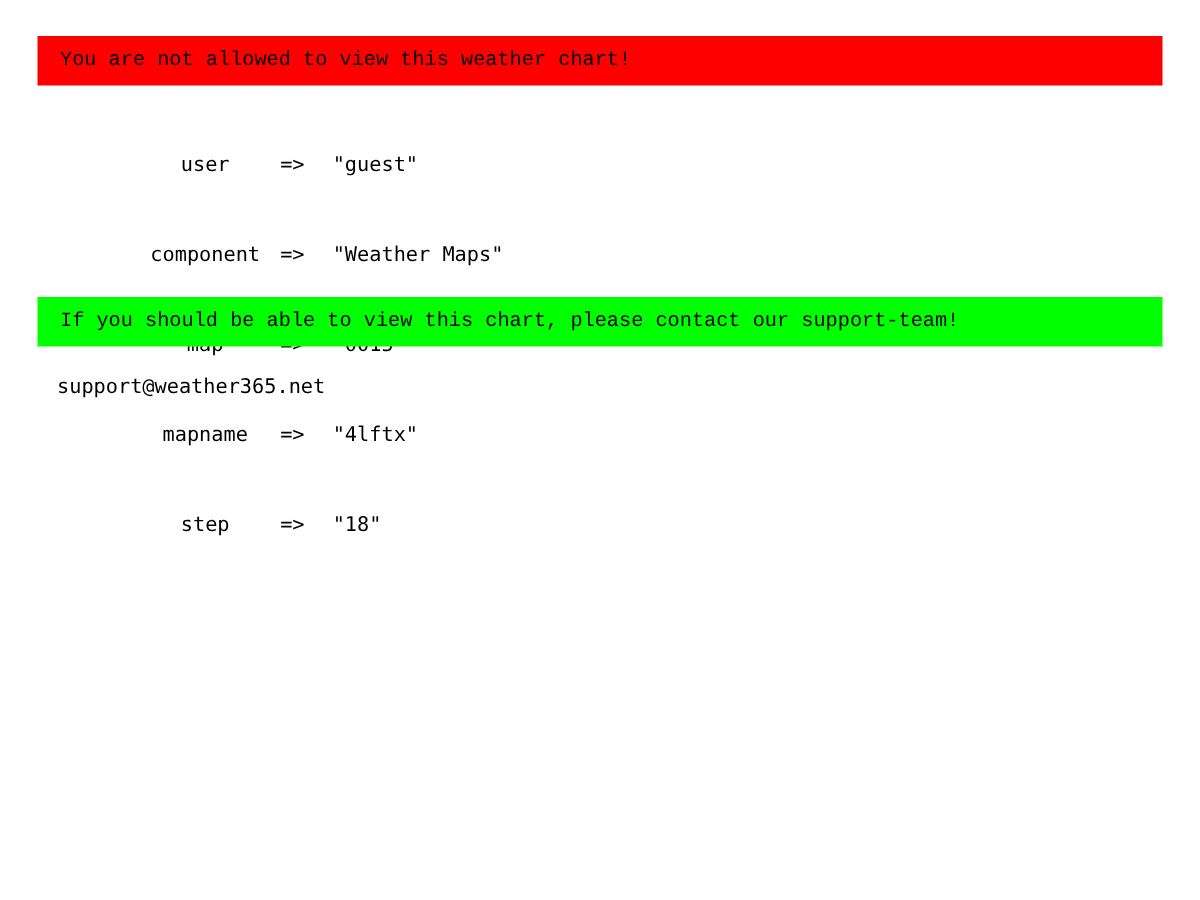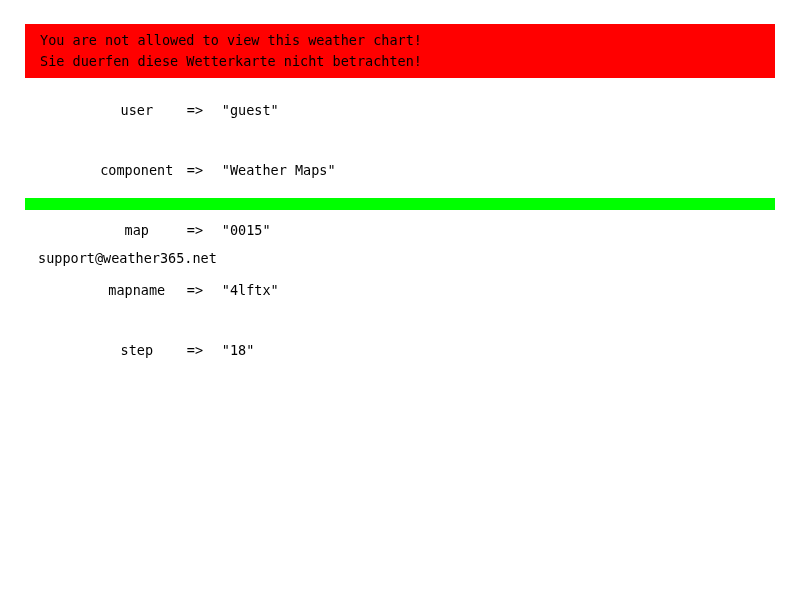--- a/index.html
+++ b/index.html
@@ -19,20 +19,21 @@
     position: relative;
     width: 800px;
     height: 600px;
   }
   .banner {
     position: absolute;
     left: 25px;
     width: 750px;
     padding: 6px 0 6px 0;
     box-sizing: border-box;
+    font-family: Liberation Mono, monospace;
   }
   .banner-error {
     top: 24px;
     background: #ff0000;
     color: #000000;
   }
   .banner-info {
     top: 198px;
     background: #00ff00;
     color: #000000;
@@ -84,21 +85,20 @@
     text-decoration: none;
   }
 </style>
 </head>
 <body>
 
 <div class="page">
 
   <div class="banner banner-error">
     <div class="banner-line">You are not allowed to view this weather chart!</div>
-    <div class="banner-line">Sie duerfen diese Wetterkarte nicht betrachten!</div>
   </div>
 
   <div class="params">
     <div class="param-row">
       <span class="param-key">user</span><span class="param-arrow">=&gt;</span><span class="param-val">"guest"</span>
     </div>
     <div class="param-row">
       <span class="param-key">component</span><span class="param-arrow">=&gt;</span><span class="param-val">"Weather Maps"</span>
     </div>
     <div class="param-row">
@@ -106,19 +106,20 @@
     </div>
     <div class="param-row">
       <span class="param-key">mapname</span><span class="param-arrow">=&gt;</span><span class="param-val">"4lftx"</span>
     </div>
     <div class="param-row">
       <span class="param-key">step</span><span class="param-arrow">=&gt;</span><span class="param-val">"18"</span>
     </div>
   </div>
 
   <div class="banner banner-info">
+    <div class="banner-line">If you should be able to view this chart, please contact our support-team!</div>
   </div>
 
   <div class="footer">
     <a href="#" class="support-email">support@weather365.net</a>
   </div>
 
 </div>
 
 </body></html>

